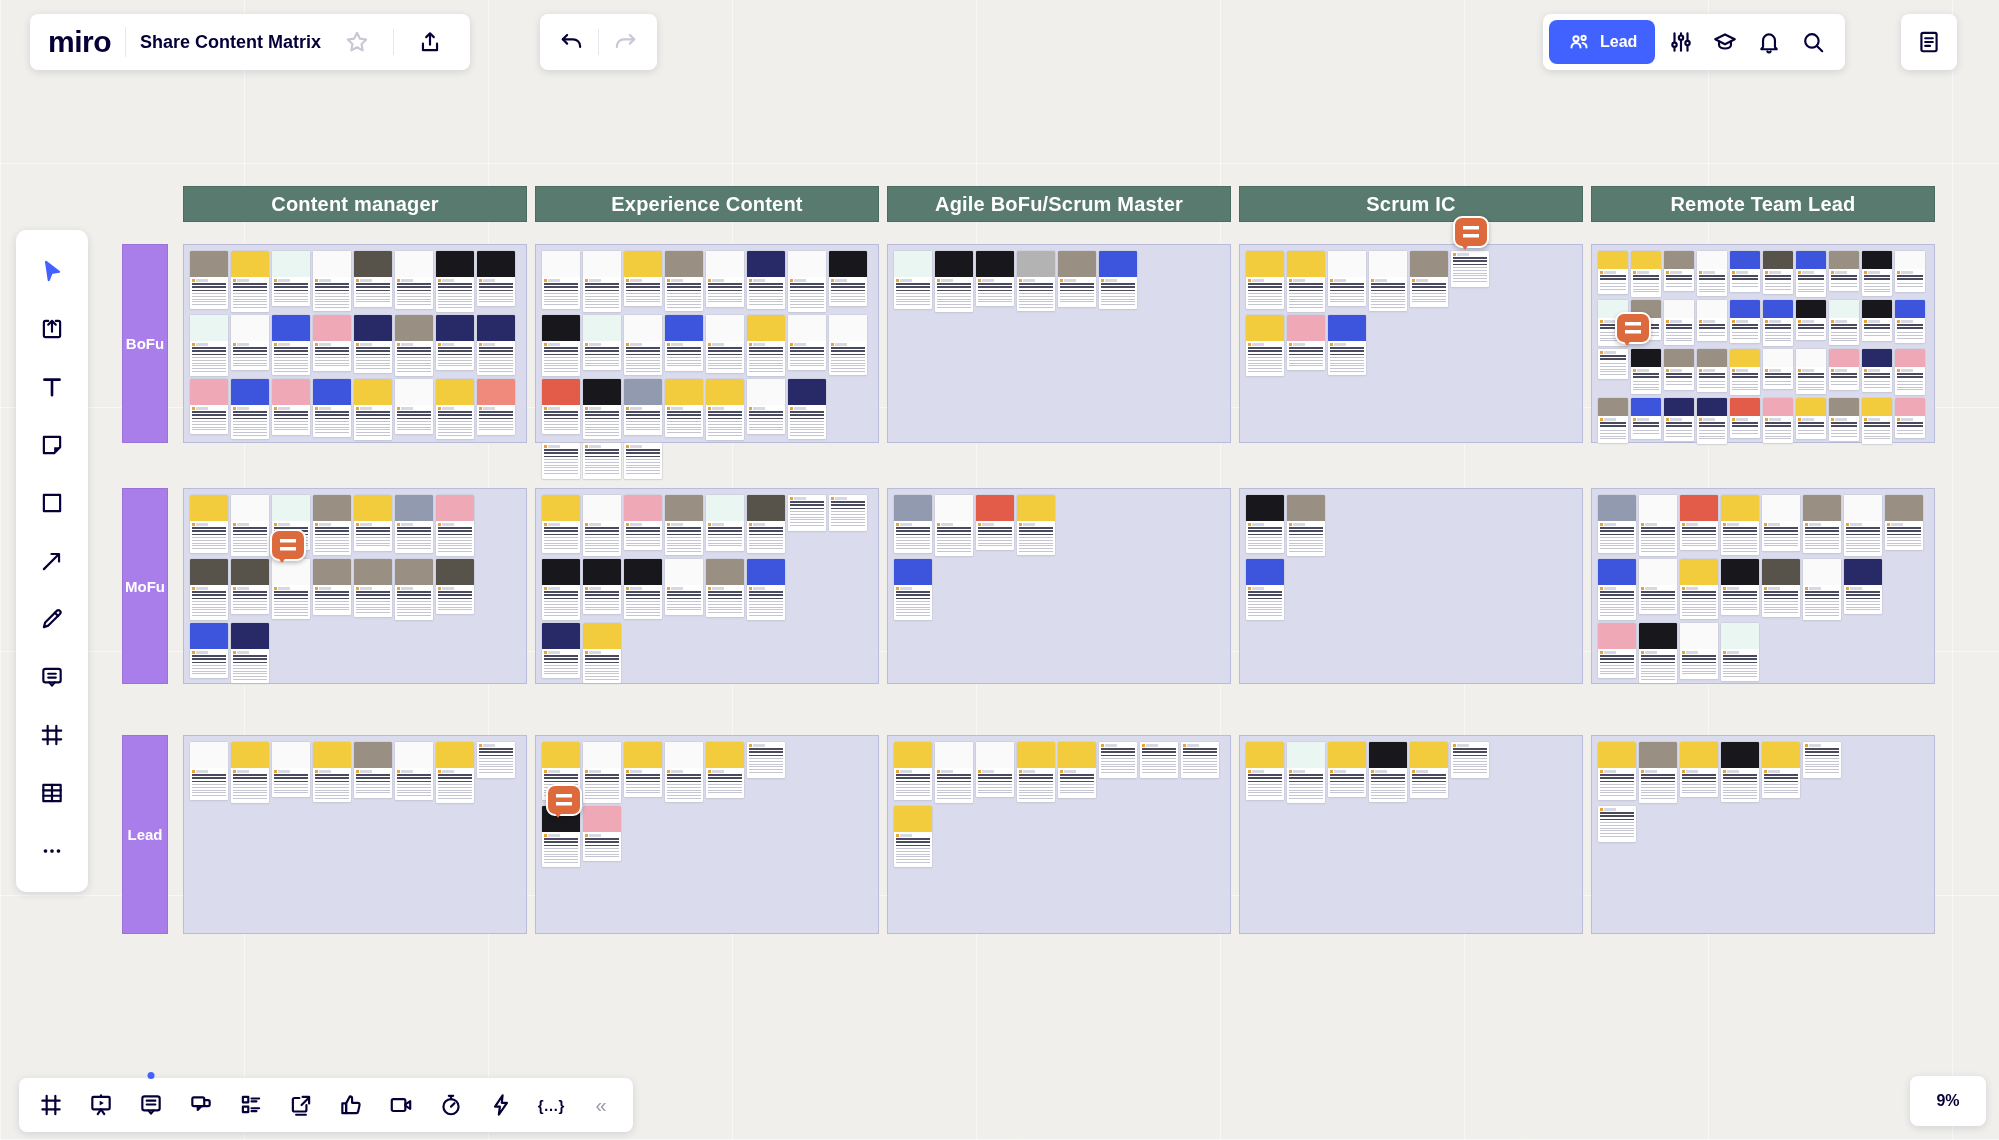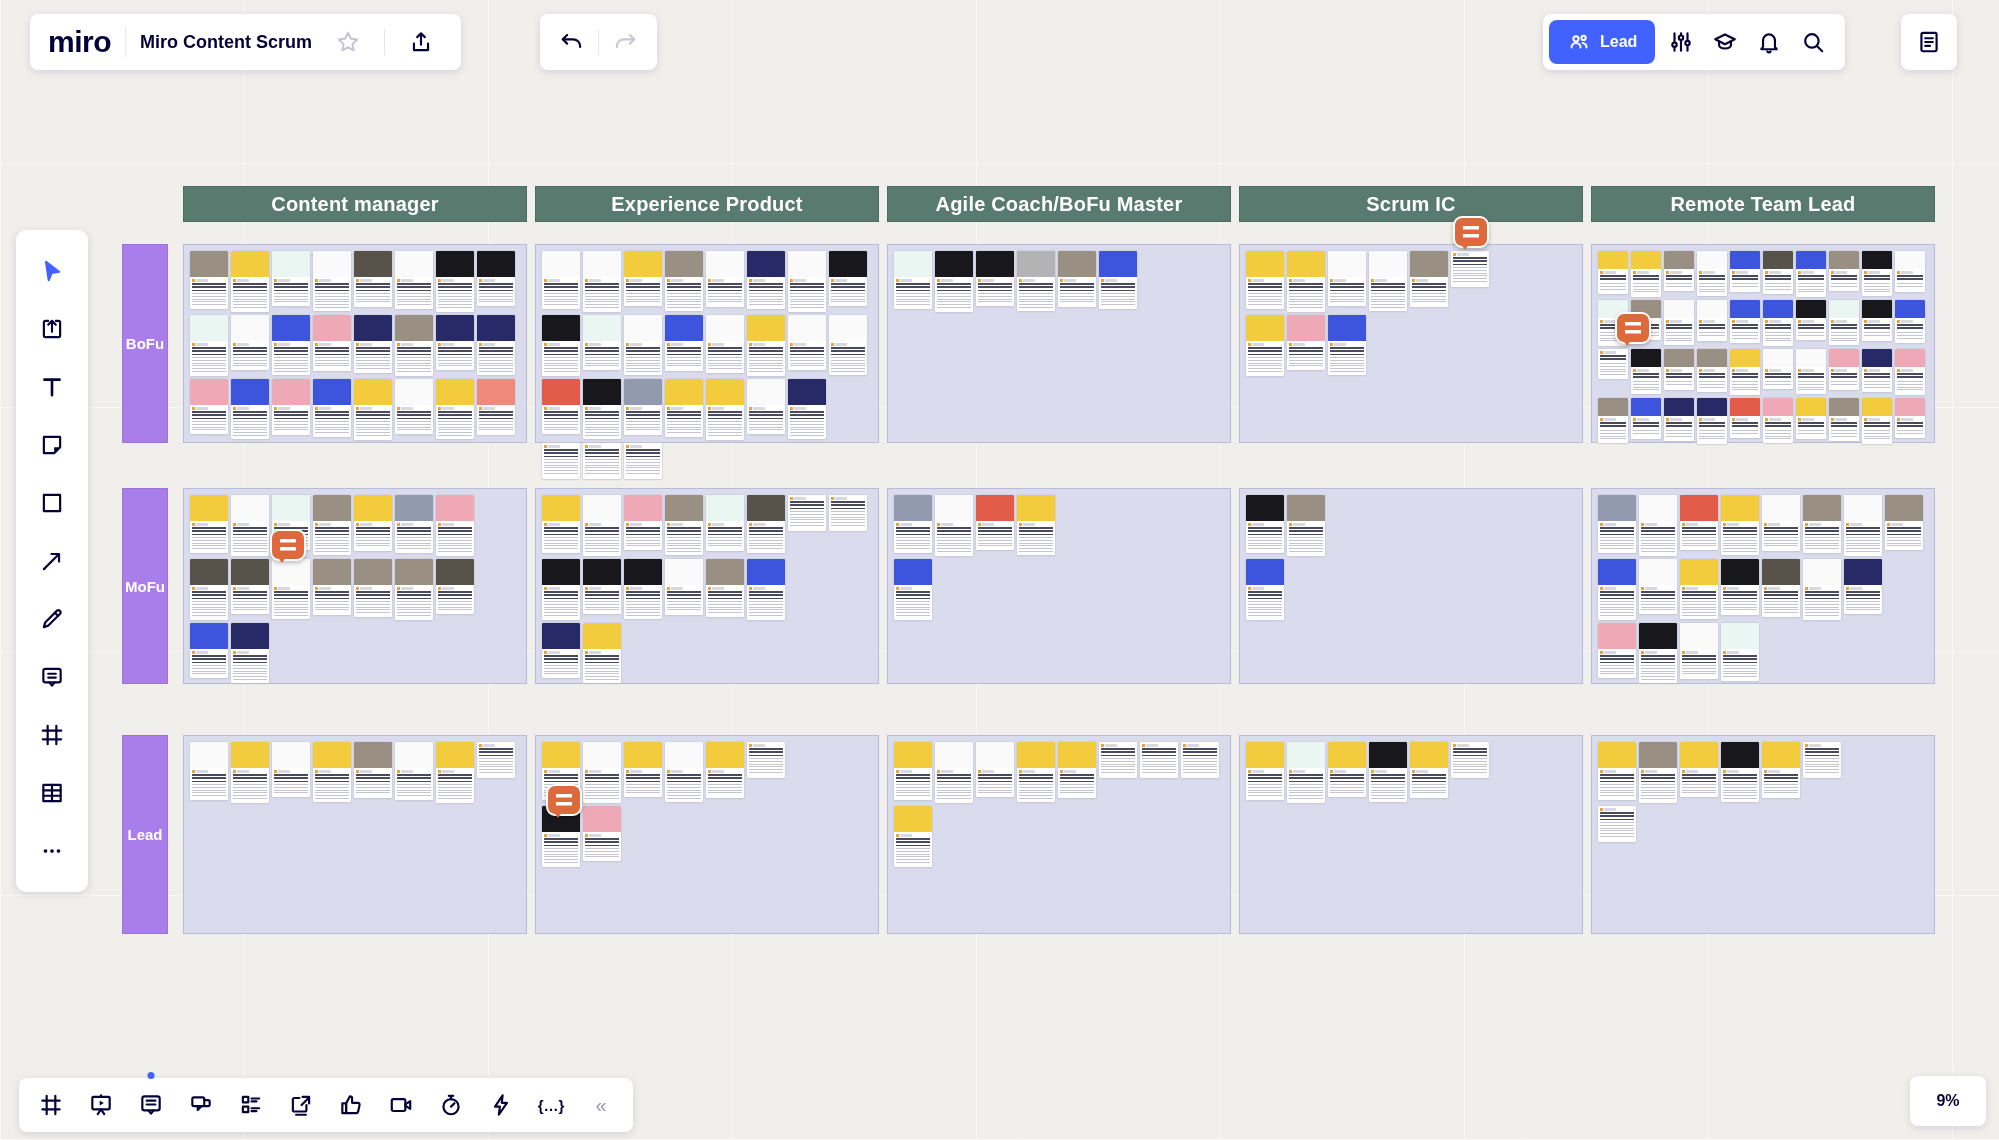--- a/index.html
+++ b/index.html
@@ -85,21 +85,21 @@
     box-shadow:0 2px 4px rgba(0,0,0,.25)}
   .comment-marker::after{content:"";position:absolute;left:5px;bottom:-9px;
     border:5px solid transparent;border-top:7px solid var(--orange)}
 </style>
 </head>
 <body>
 
 <div class="floatbar" id="bar-left">
   <span class="logo">miro</span>
   <span class="vsep"></span>
-  <span class="board-title">Miro Content Scrum</span>
+  <span class="board-title">Share Content Matrix</span>
   <button class="iconbtn">
     <span class="ic dim">
         <svg viewBox="0 0 24 24">
           <path d="M12 3.5l2.6 5.4 5.9.8-4.3 4.1 1 5.9-5.2-2.9-5.2 2.9 1-5.9L3.5 9.7l5.9-.8z"></path>
         </svg>
       </span>
   </button>
   <span class="hsep"></span>
   <button class="iconbtn">
     <span class="ic">
@@ -368,22 +368,22 @@
     </button>
     <button class="iconbtn">
       <span class="glyph dim">«</span>
     </button>
   </div>
 
 <div class="floatbar" id="zoom-box">9%</div>
 
 <div id="canvas">
     <div class="colhdr" style="left: 183px; top: 186px; width: 344px; height: 36px;">Content manager</div>
-    <div class="colhdr" style="left: 535px; top: 186px; width: 344px; height: 36px;">Experience Product</div>
-    <div class="colhdr" style="left: 887px; top: 186px; width: 344px; height: 36px;">Agile Coach/BoFu Master</div>
+    <div class="colhdr" style="left: 535px; top: 186px; width: 344px; height: 36px;">Experience Content</div>
+    <div class="colhdr" style="left: 887px; top: 186px; width: 344px; height: 36px;">Agile BoFu/Scrum Master</div>
     <div class="colhdr" style="left: 1239px; top: 186px; width: 344px; height: 36px;">Scrum IC</div>
     <div class="colhdr" style="left: 1591px; top: 186px; width: 344px; height: 36px;">Remote Team Lead</div>
     <div class="rowlbl" style="left: 122px; top: 244px; width: 46px; height: 199px;">BoFu</div>
     <div class="rowlbl" style="left: 122px; top: 488px; width: 46px; height: 196px;">MoFu</div>
     <div class="rowlbl" style="left: 122px; top: 735px; width: 46px; height: 199px;">Lead</div>
     <div class="panel" style="left: 183px; top: 244px; width: 344px; height: 199px;">
       <div class="cardrow">
         <div class="card" style="height: 58px;">
           <div class="thumb" style="background: rgb(153, 143, 131);"></div>
           <div class="meta"></div>

